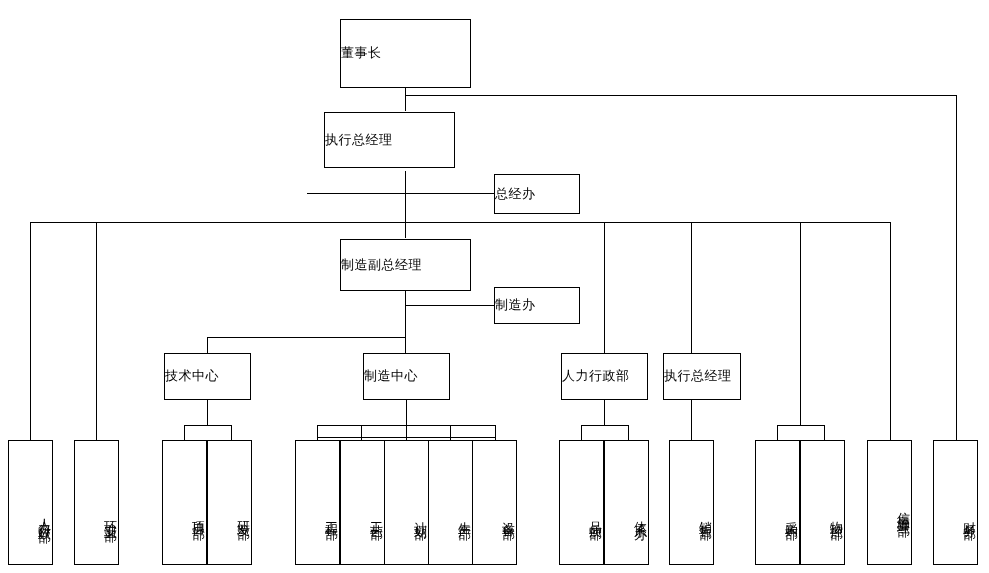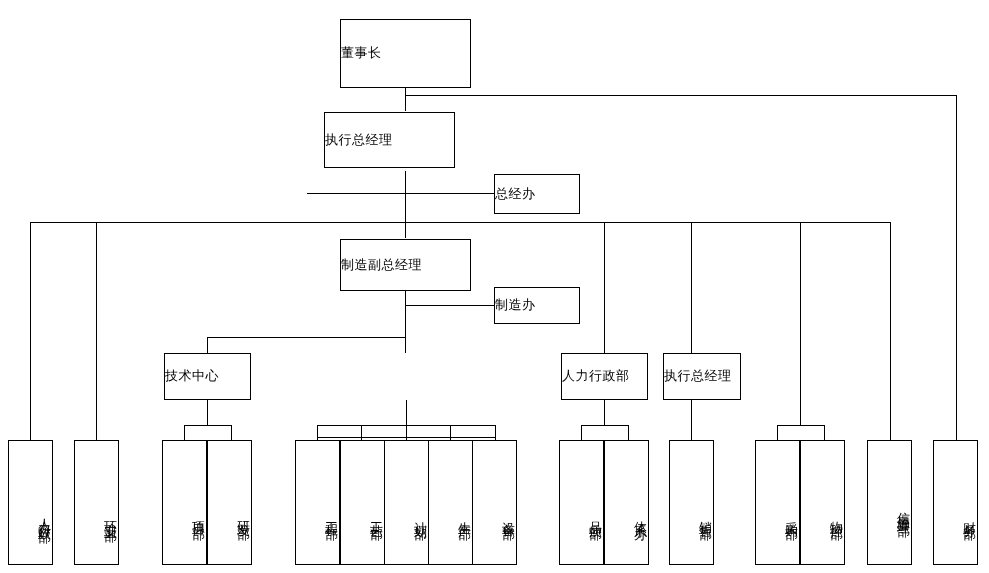--- a/index.html
+++ b/index.html
@@ -129,20 +129,23 @@
   </div>
 
   <div class="box" style="left:164px; top:353px; width:87px; height:47px;">
     <span>技术中心</span>
   </div>
 
   <div class="box" style="left:494px; top:287px; width:86px; height:37px;">
     <span>制造办</span>
   </div>
 
+  <div class="box" style="left:363px; top:353px; width:87px; height:47px;">
+    <span>制造中心</span>
+  </div>
 
   <div class="box" style="left:561px; top:353px; width:87px; height:47px;">
     <span>人力行政部</span>
   </div>
 
   <div class="box" style="left:663px; top:353px; width:78px; height:47px;">
     <span>执行总经理</span>
   </div>
 
   <div class="box vert" style="left:8px; top:440px; width:45px; height:125px;">

